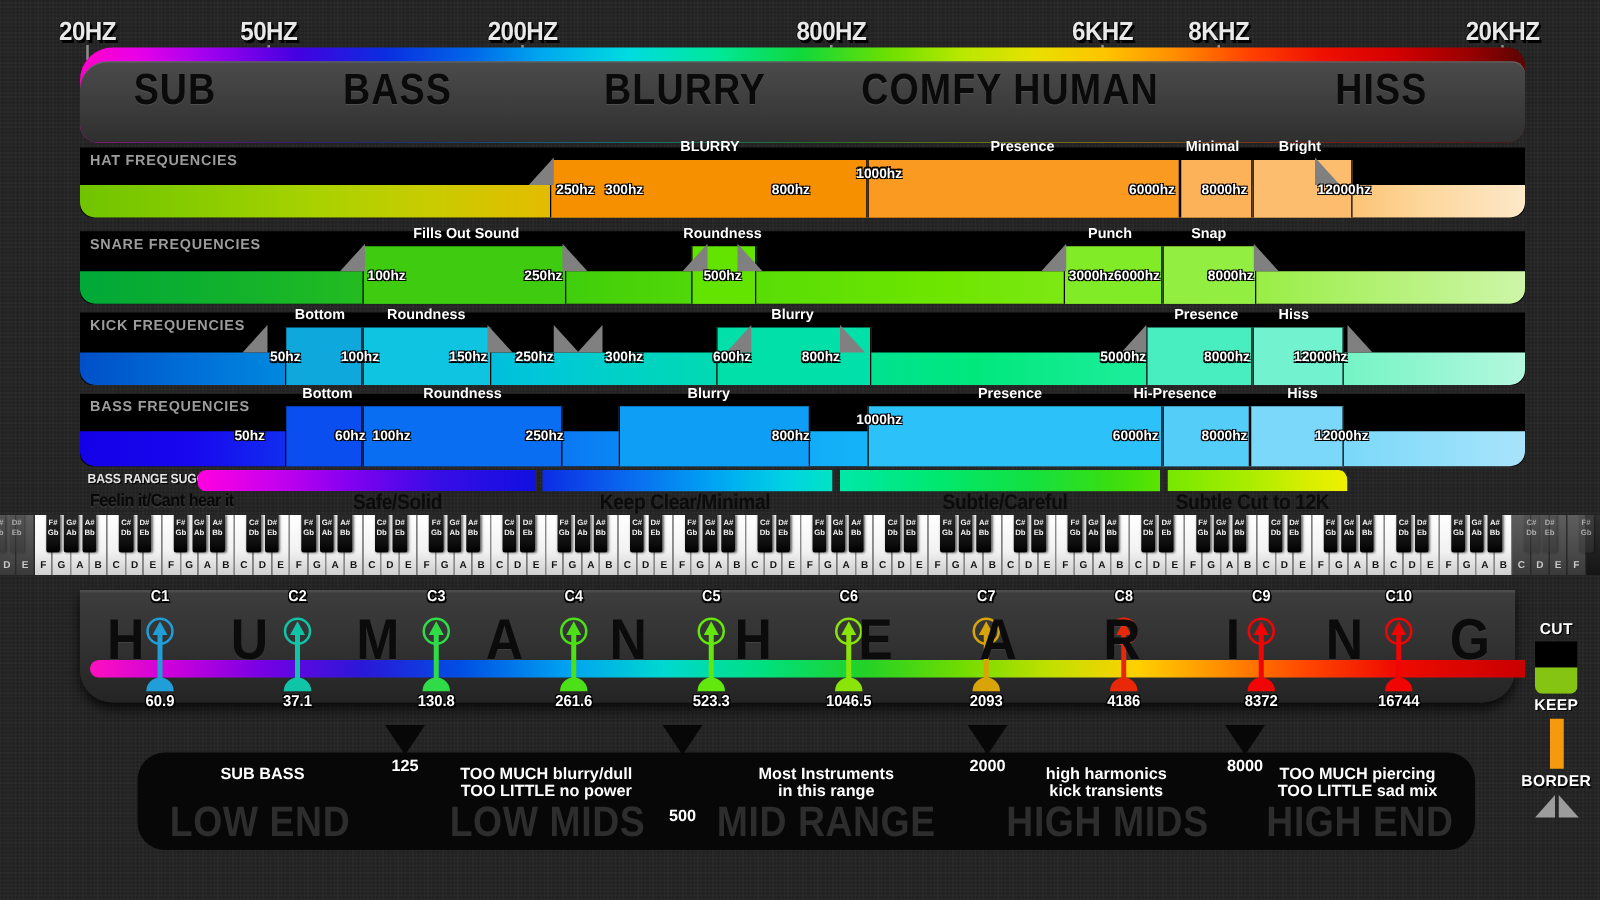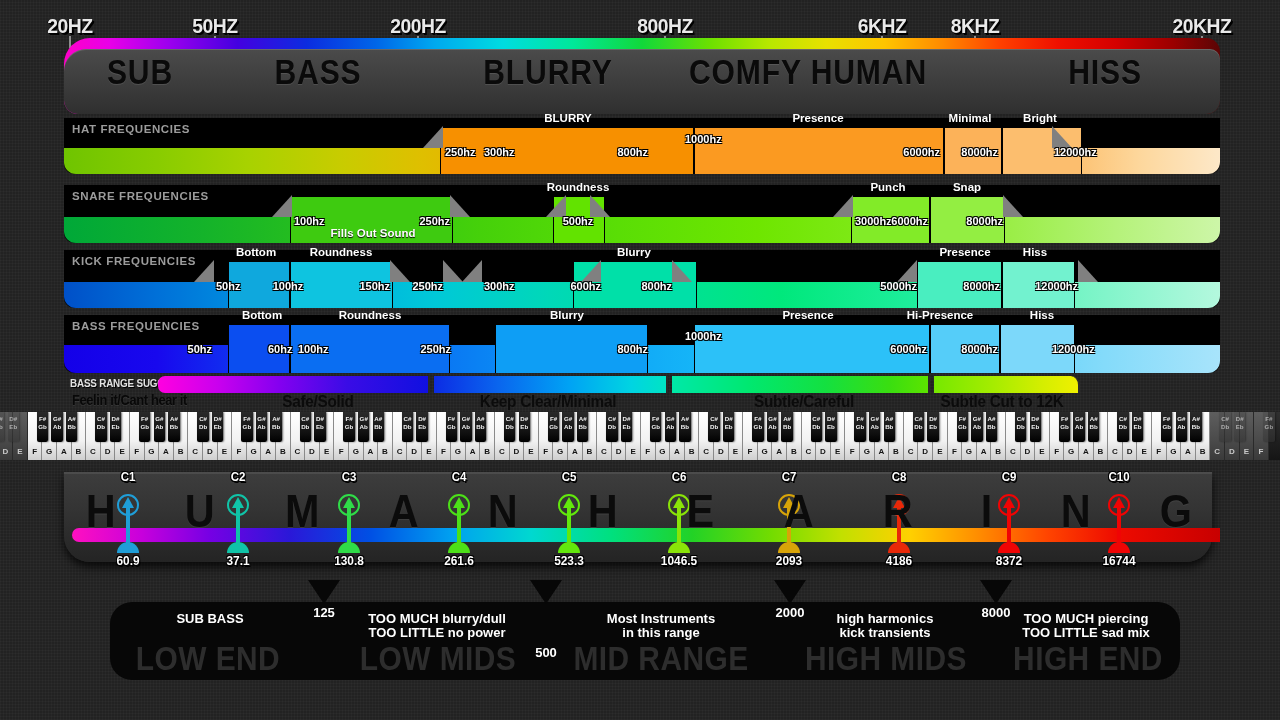--- a/index.html
+++ b/index.html
@@ -462,21 +462,21 @@
         <div class="hzlab" style="top: 15px; left: 621px;">1000hz</div>
         <div class="hzlab" style="top: 28px; left: 876px; transform: translateX(-100%);">6000hz</div>
         <div class="hzlab" style="top: 28px; left: 934px; transform: translateX(-100%);">8000hz</div>
         <div class="hzlab" style="top: 28px; left: 990px;">12000hz</div>
         <div class="tri-r" style="left: 988px; top: 8px;"></div>
       </div>
       <div class="row" style="top: 185px; height: 58px;">
         <div class="row-label">SNARE FREQUENCIES</div>
         <div class="grad-bar" style="height: 26px; background: linear-gradient(90deg, rgb(0, 168, 56) 0%, rgb(20, 179, 42) 12%, rgb(44, 194, 26) 24%, rgb(69, 209, 10) 36%, rgb(90, 222, 5) 48%, rgb(110, 230, 0) 60%, rgb(132, 234, 30) 72%, rgb(155, 238, 72) 82%, rgb(181, 242, 122) 91%, rgb(205, 246, 168) 100%);"></div>
         <div class="seg" style="left: 226px; width: 163px; top: 12px; height: 46px; background: rgb(62, 203, 16);"></div>
-        <div class="seg-name" style="left: 309px; top: -4px; margin-top: 46px;">Fills Out Sound</div>
+        <div class="seg-name" style="left: 309px; top: -4px;">Fills Out Sound</div>
         <div class="seg" style="left: 489px; width: 52px; top: 12px; height: 46px; background: rgb(98, 227, 0);"></div>
         <div class="seg-name" style="left: 514px; top: -4px;">Roundness</div>
         <div class="seg" style="left: 787px; width: 79px; top: 12px; height: 46px; background: rgb(130, 235, 40);"></div>
         <div class="seg-name" style="left: 824px; top: -4px;">Punch</div>
         <div class="seg" style="left: 866px; width: 75px; top: 12px; height: 46px; background: rgb(147, 238, 66);"></div>
         <div class="seg-name" style="left: 903px; top: -4px; text-align: center;">Snap</div>
         <div class="hzlab" style="top: 30px; left: 230px;">100hz</div>
         <div class="tri-l" style="left: 208px; top: 10px;"></div>
         <div class="hzlab" style="top: 30px; left: 386px; transform: translateX(-100%);">250hz</div>
         <div class="tri-r" style="left: 386px; top: 10px;"></div>
@@ -1173,14 +1173,28 @@
       <div class="bp-divider-num" style="left: 324px;">125</div>
       <div class="bp-notch" style="left: 546px;"></div>
       <div class="bp-divider-num" style="left: 546px; margin-top: 40px;">500</div>
       <div class="bp-notch" style="left: 790px;"></div>
       <div class="bp-divider-num" style="left: 790px;">2000</div>
       <div class="bp-notch" style="left: 996px;"></div>
       <div class="bp-divider-num" style="left: 996px;">8000</div>
     </div>
 
 
+  <div id="legend">
+    <div class="lg-text">CUT</div>
+    <div id="lg-cutkeep">
+      <div id="lg-cut"></div>
+      <div id="lg-keep"></div>
+    </div>
+    <div class="lg-text">KEEP</div>
+    <div id="lg-border-bar"></div>
+    <div class="lg-text">BORDER</div>
+    <div id="lg-tris">
+      <div class="lg-tri-l"></div>
+      <div class="lg-tri-r"></div>
+    </div>
+  </div>
 
 </div>
 
 </body></html>

